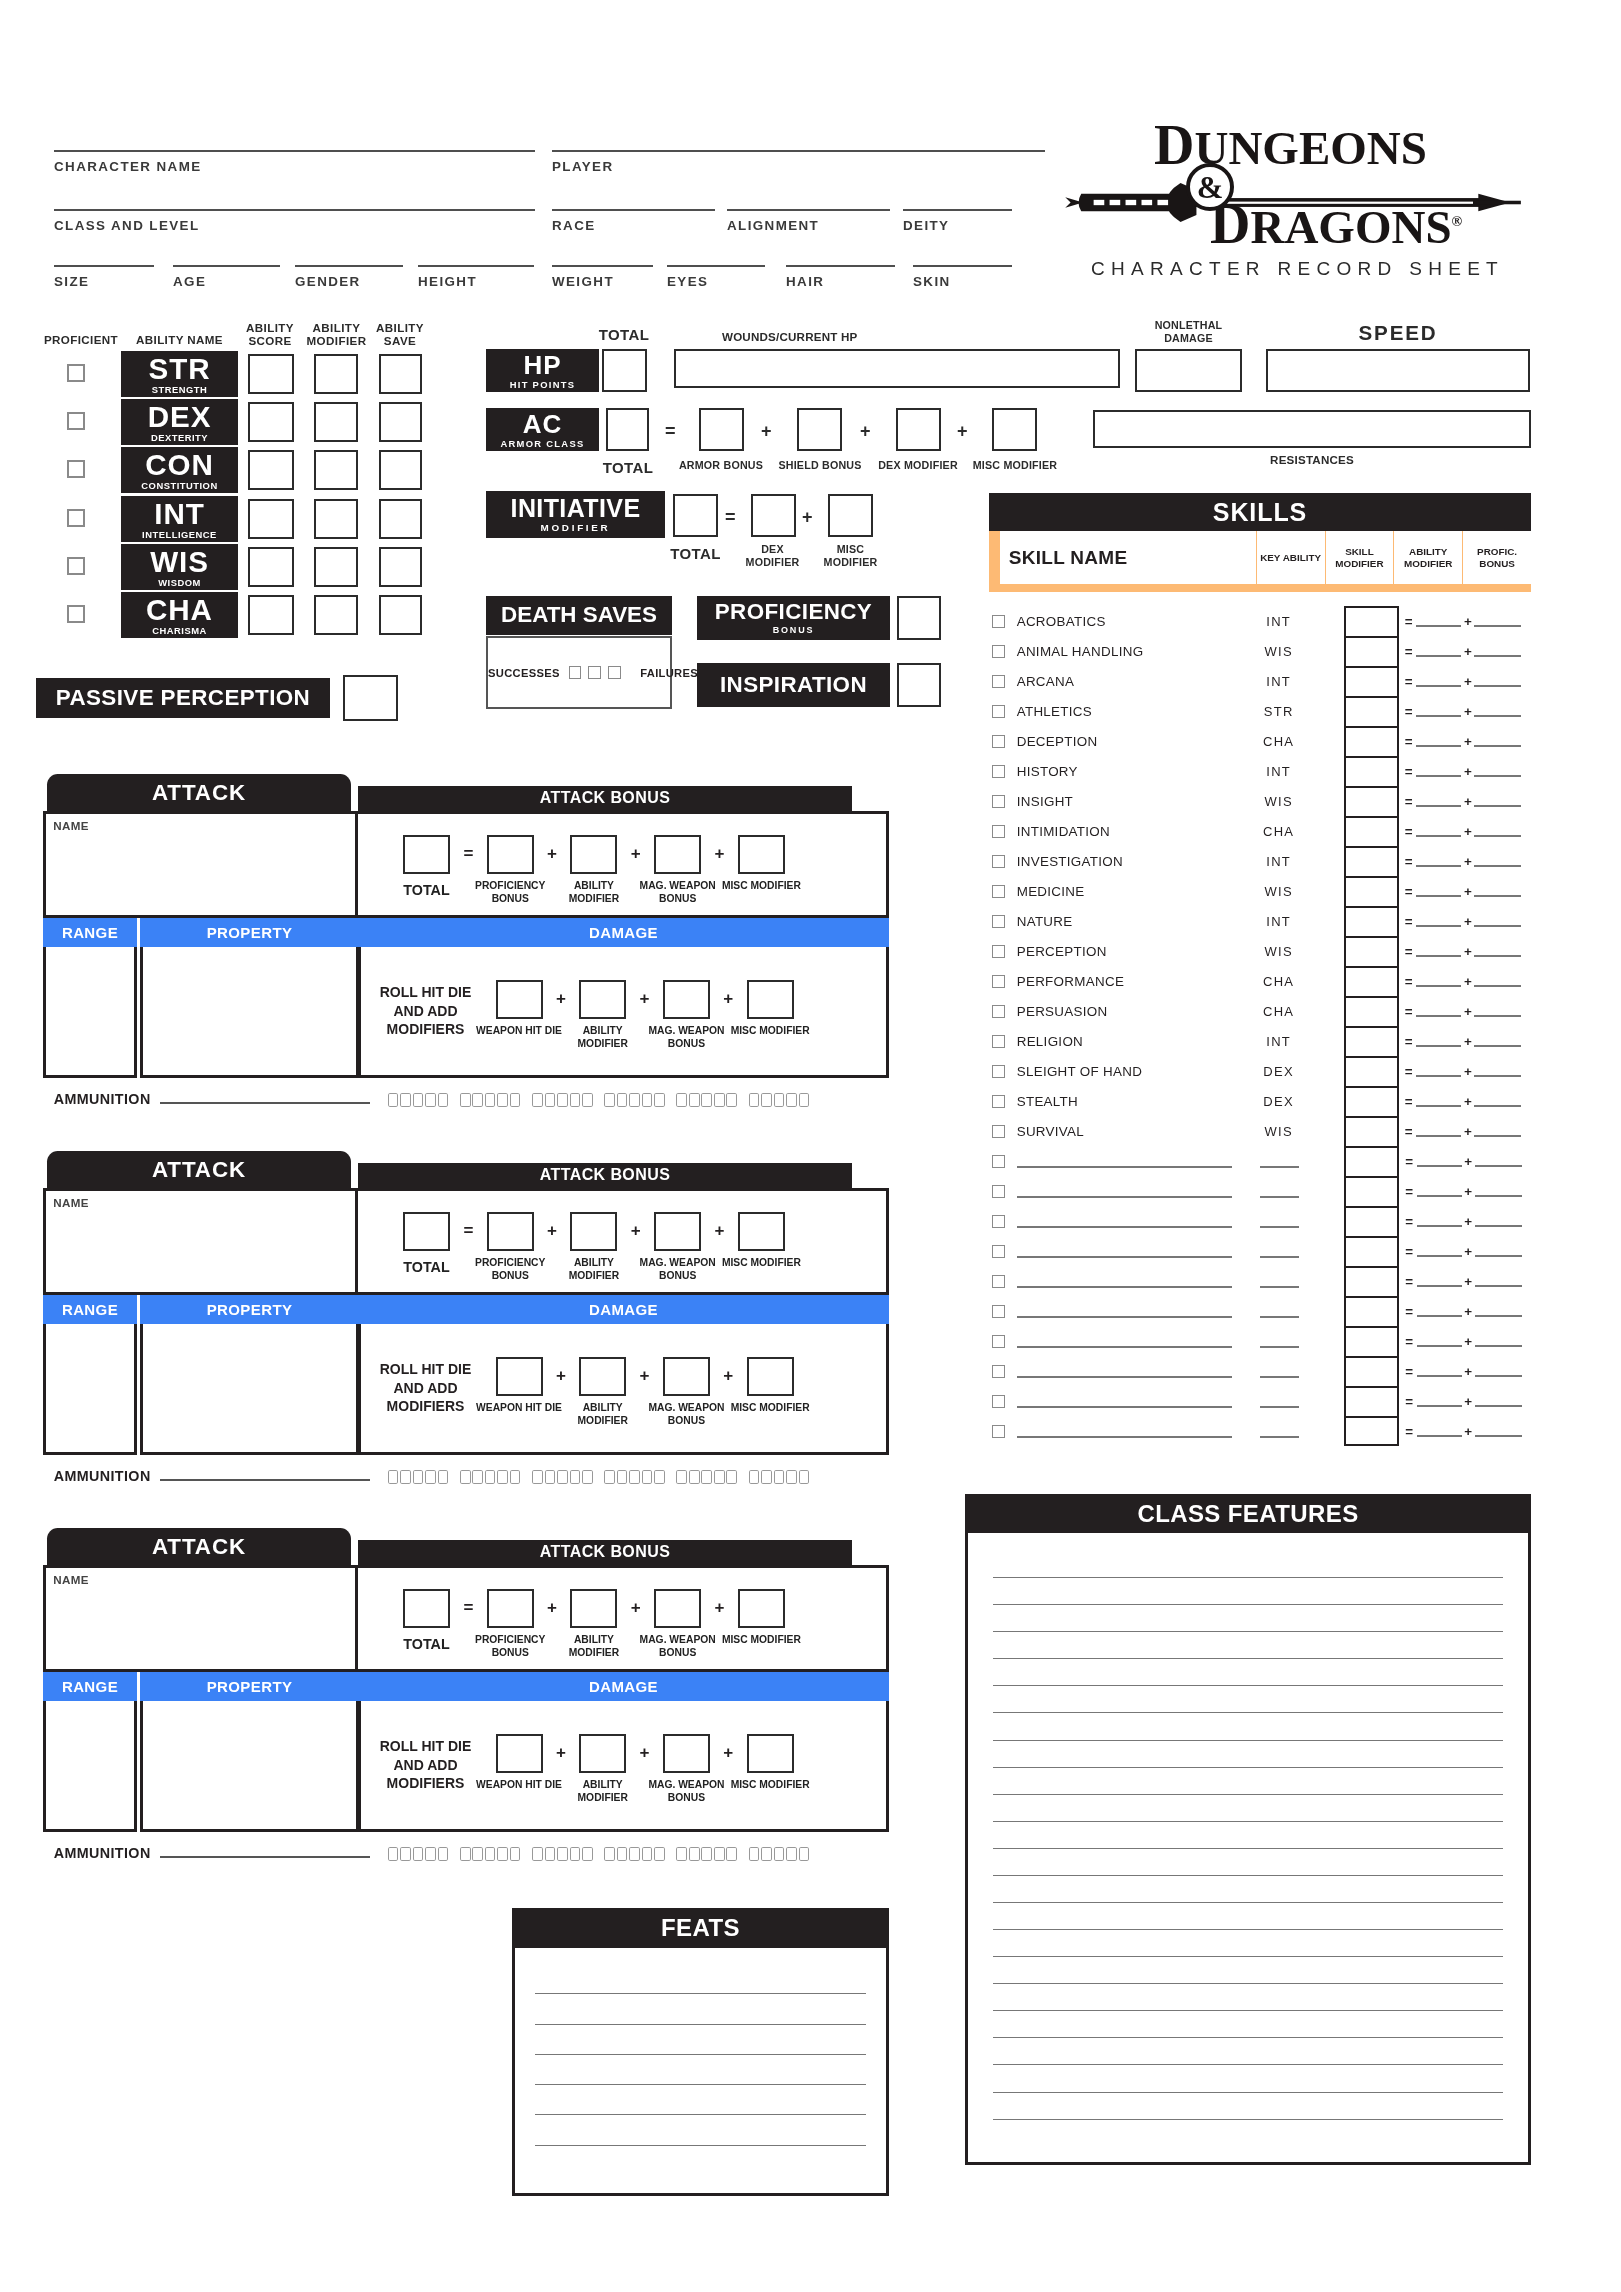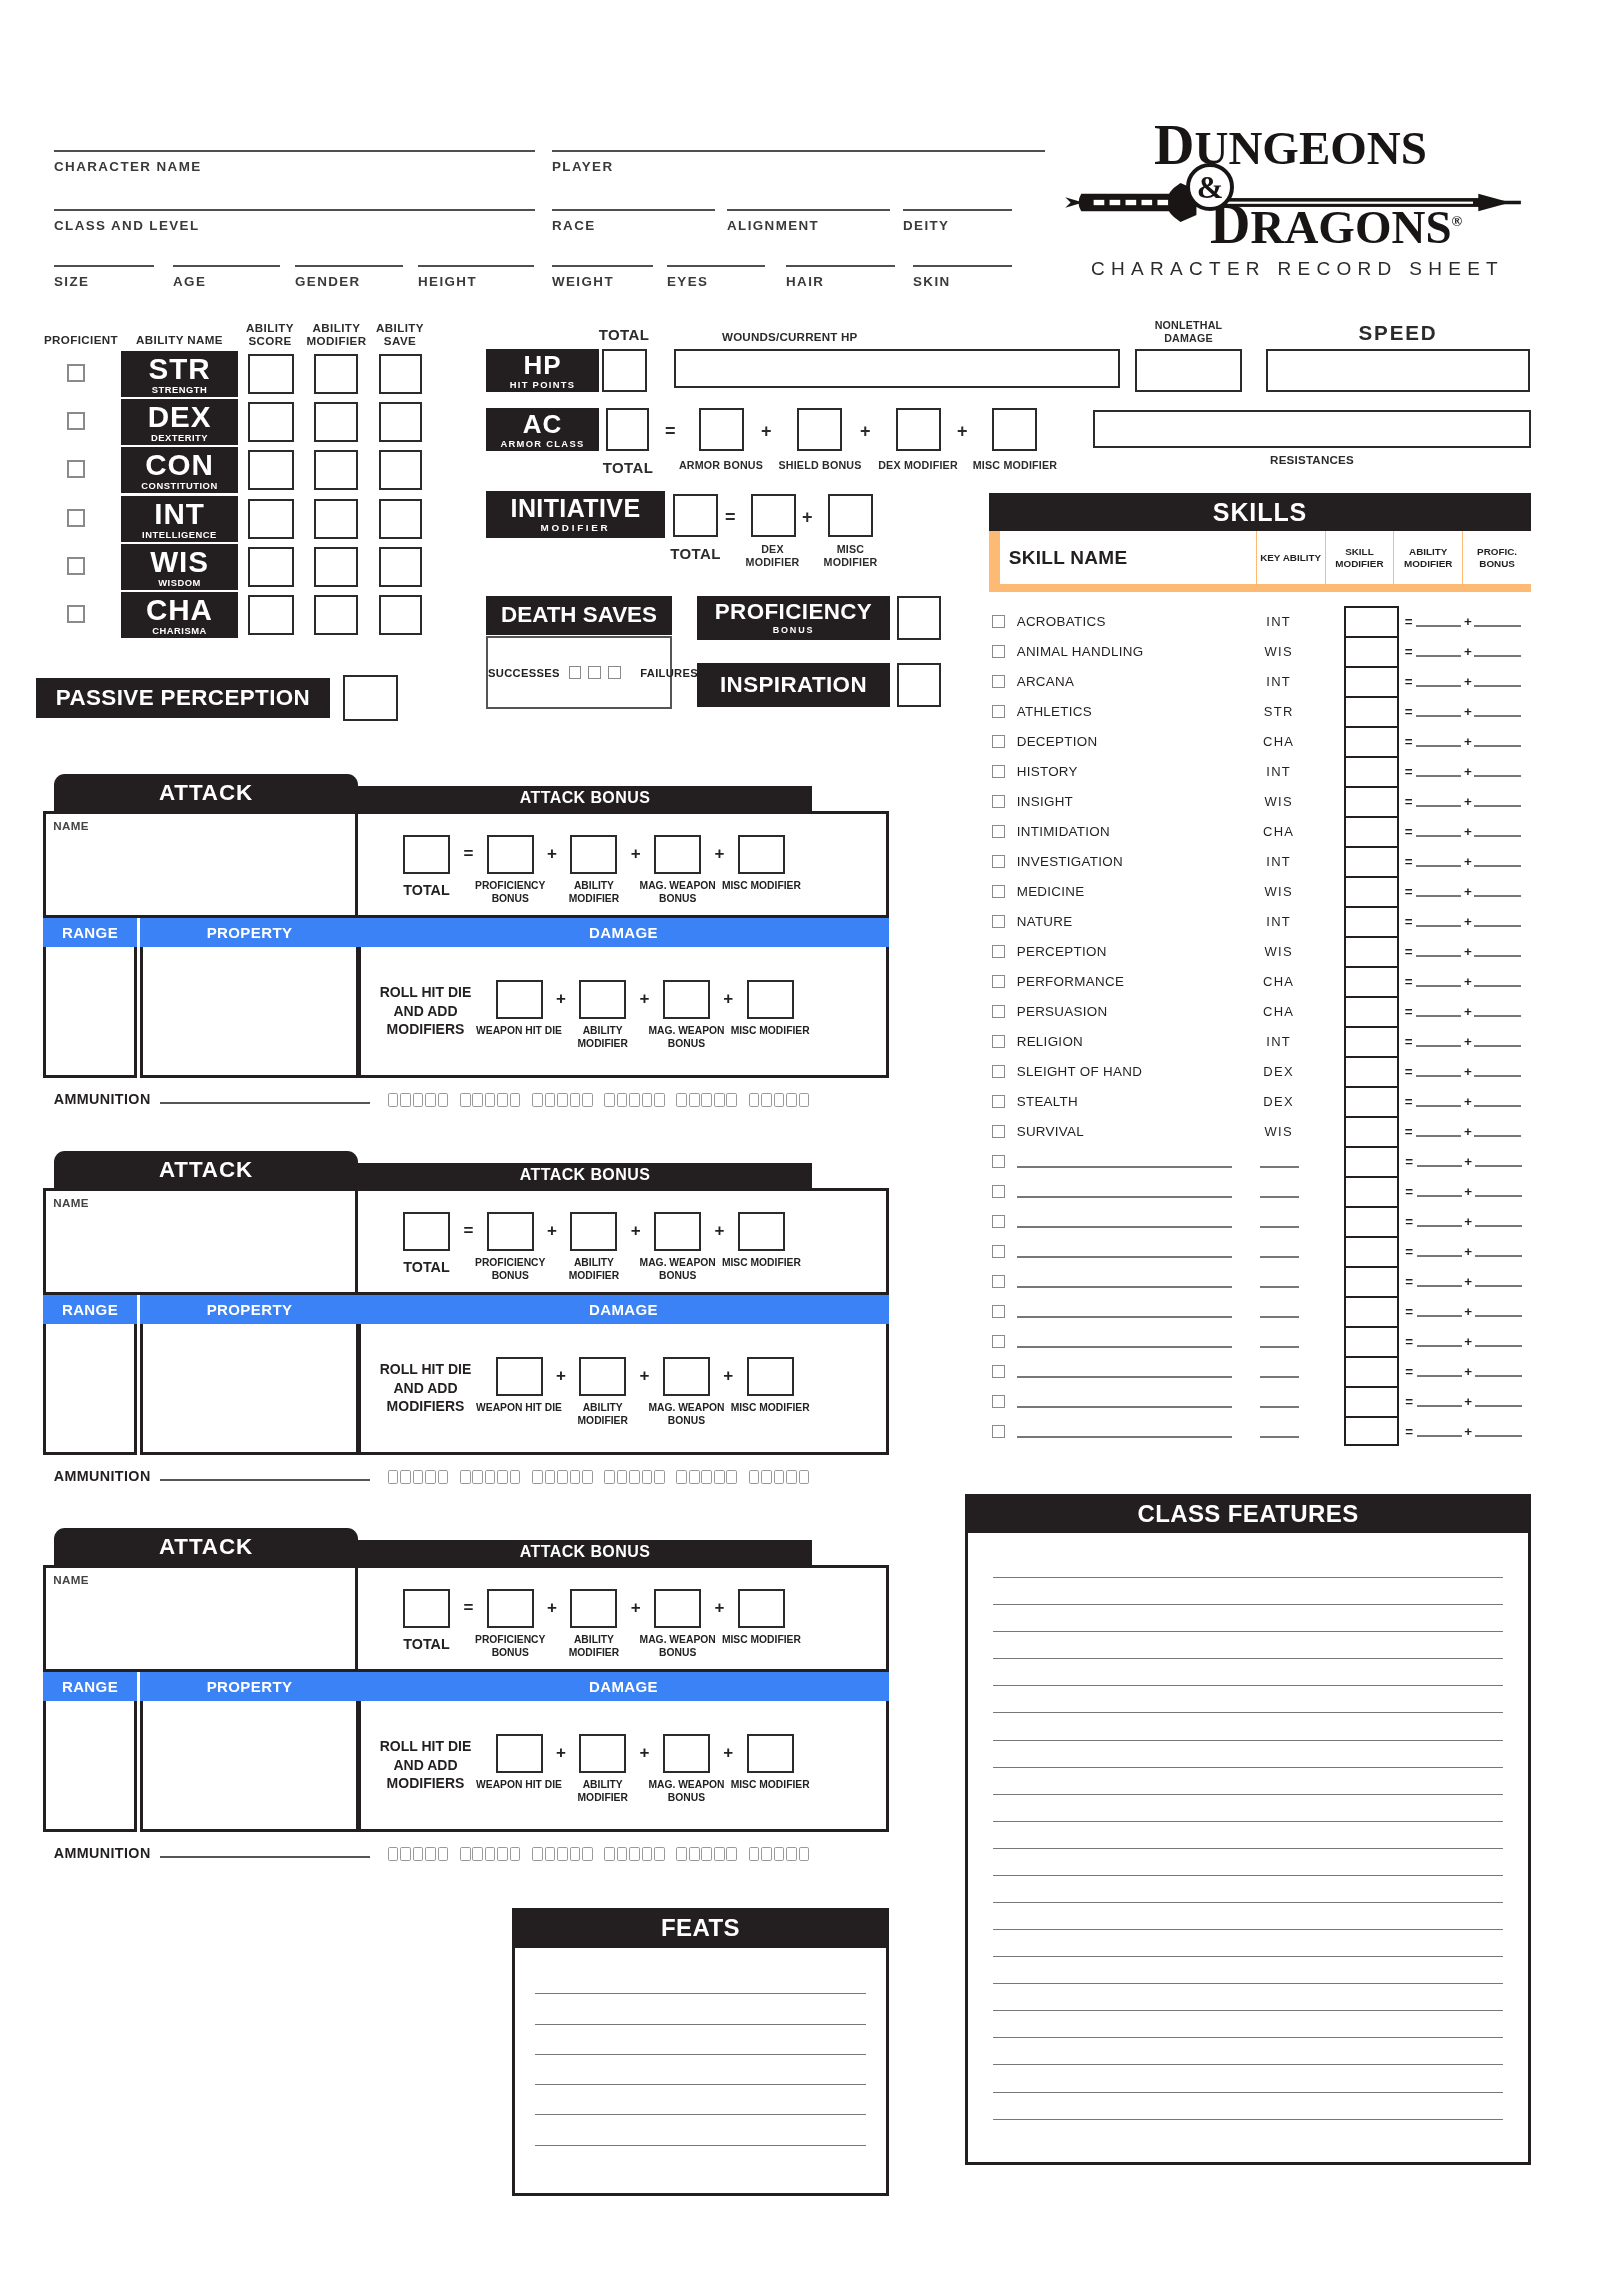--- a/index.html
+++ b/index.html
@@ -97,24 +97,24 @@
   .skill-eq { margin:0 3.6px 0 7.2px; font-weight:700; font-size:13.4px; }
   .skill-plus { margin:0 2.7px; font-weight:700; font-size:13.4px; }
   .skill-l1 { width:45px; border-bottom:2.2px solid #777; height:11.6px; }
   .skill-l2 { width:47px; border-bottom:2.2px solid #777; height:11.6px; }
   .skill-boxcol { position:absolute; left:355px; top:14.3px; width:55px; }
   .skill-boxcol > div { height:30px; border:2.7px solid #231f20; border-bottom:none; background:#fff; }
   .skill-boxcol > div.last { border-bottom:2.7px solid #231f20; }
 
   
   .attack { position:absolute; left:43px; width:846px; height:340px; }
-  .atk-tab { position:absolute; left:11px; top:0; width:304px; height:37px; background:#231f20;
+  .atk-tab { position:absolute; left:4px; top:0; width:304px; height:37px; background:#231f20;
              border-radius:10.7px 10.7px 0 0; color:#fff; display:flex; align-items:center;
              justify-content:center; font-size:22.4px; font-weight:700; letter-spacing:0.9px; }
-  .atk-bonusbar { position:absolute; left:315px; top:11.6px; width:454px; height:25px; background:#231f20;
+  .atk-bonusbar { position:absolute; left:315px; top:11.6px; width:494px; height:25px; background:#231f20;
                   color:#fff; display:flex; align-items:center; justify-content:center;
                   font-size:16px; font-weight:700; letter-spacing:0.4px; }
   .atk-namecell { position:absolute; left:0; top:37px; width:315px; height:107px; background:#fff;
                   border:3.1px solid #231f20; padding:4.5px 7.2px; font-size:11.6px; font-weight:600;
                   letter-spacing:0.4px; color:#444; }
   .atk-bonuscell { position:absolute; left:315px; top:37px; width:531px; height:107px; background:#fff;
                    border:3.1px solid #231f20; border-left:none; display:flex; align-items:center;
                    padding-left:45px; overflow:visible; }
   .frow { display:flex; align-items:center; margin-top:-19.7px; }
   .fitem { position:relative; width:47px; height:39px; flex:none; }

